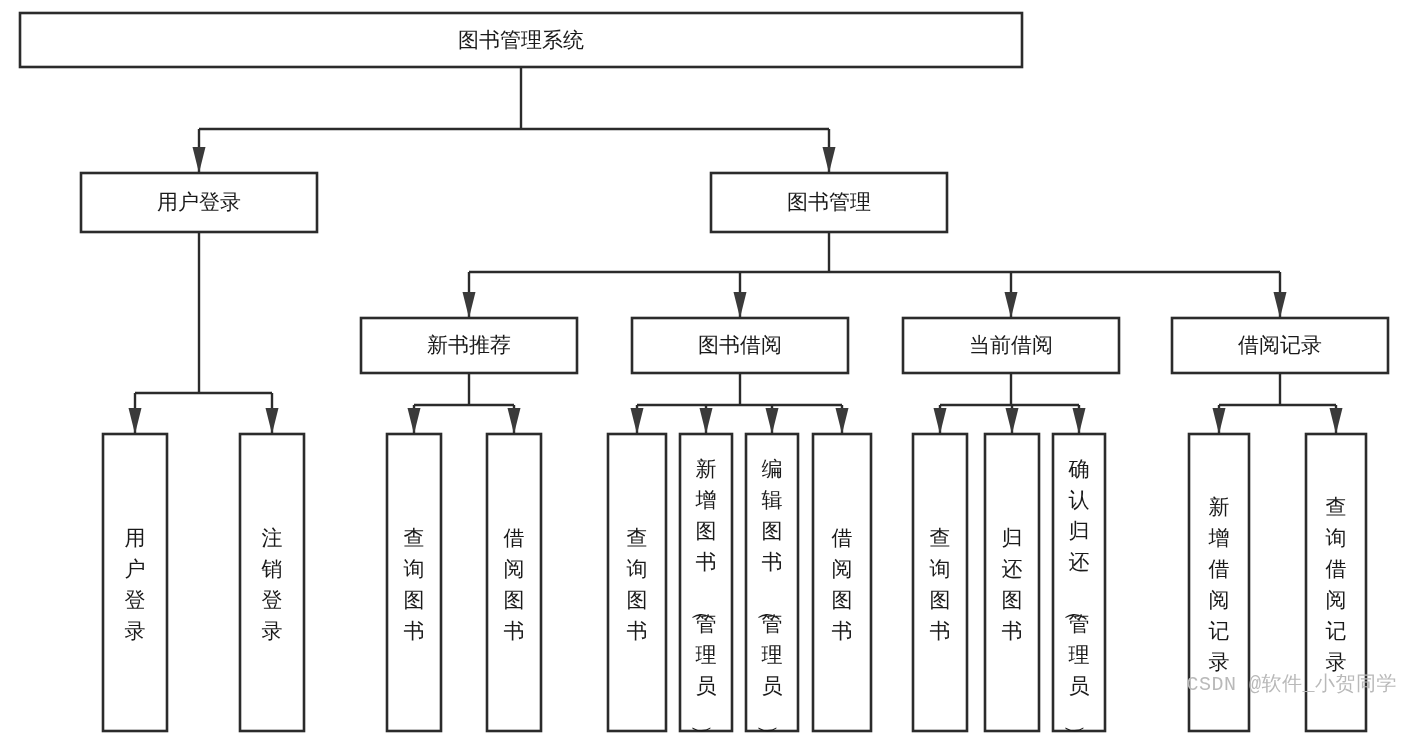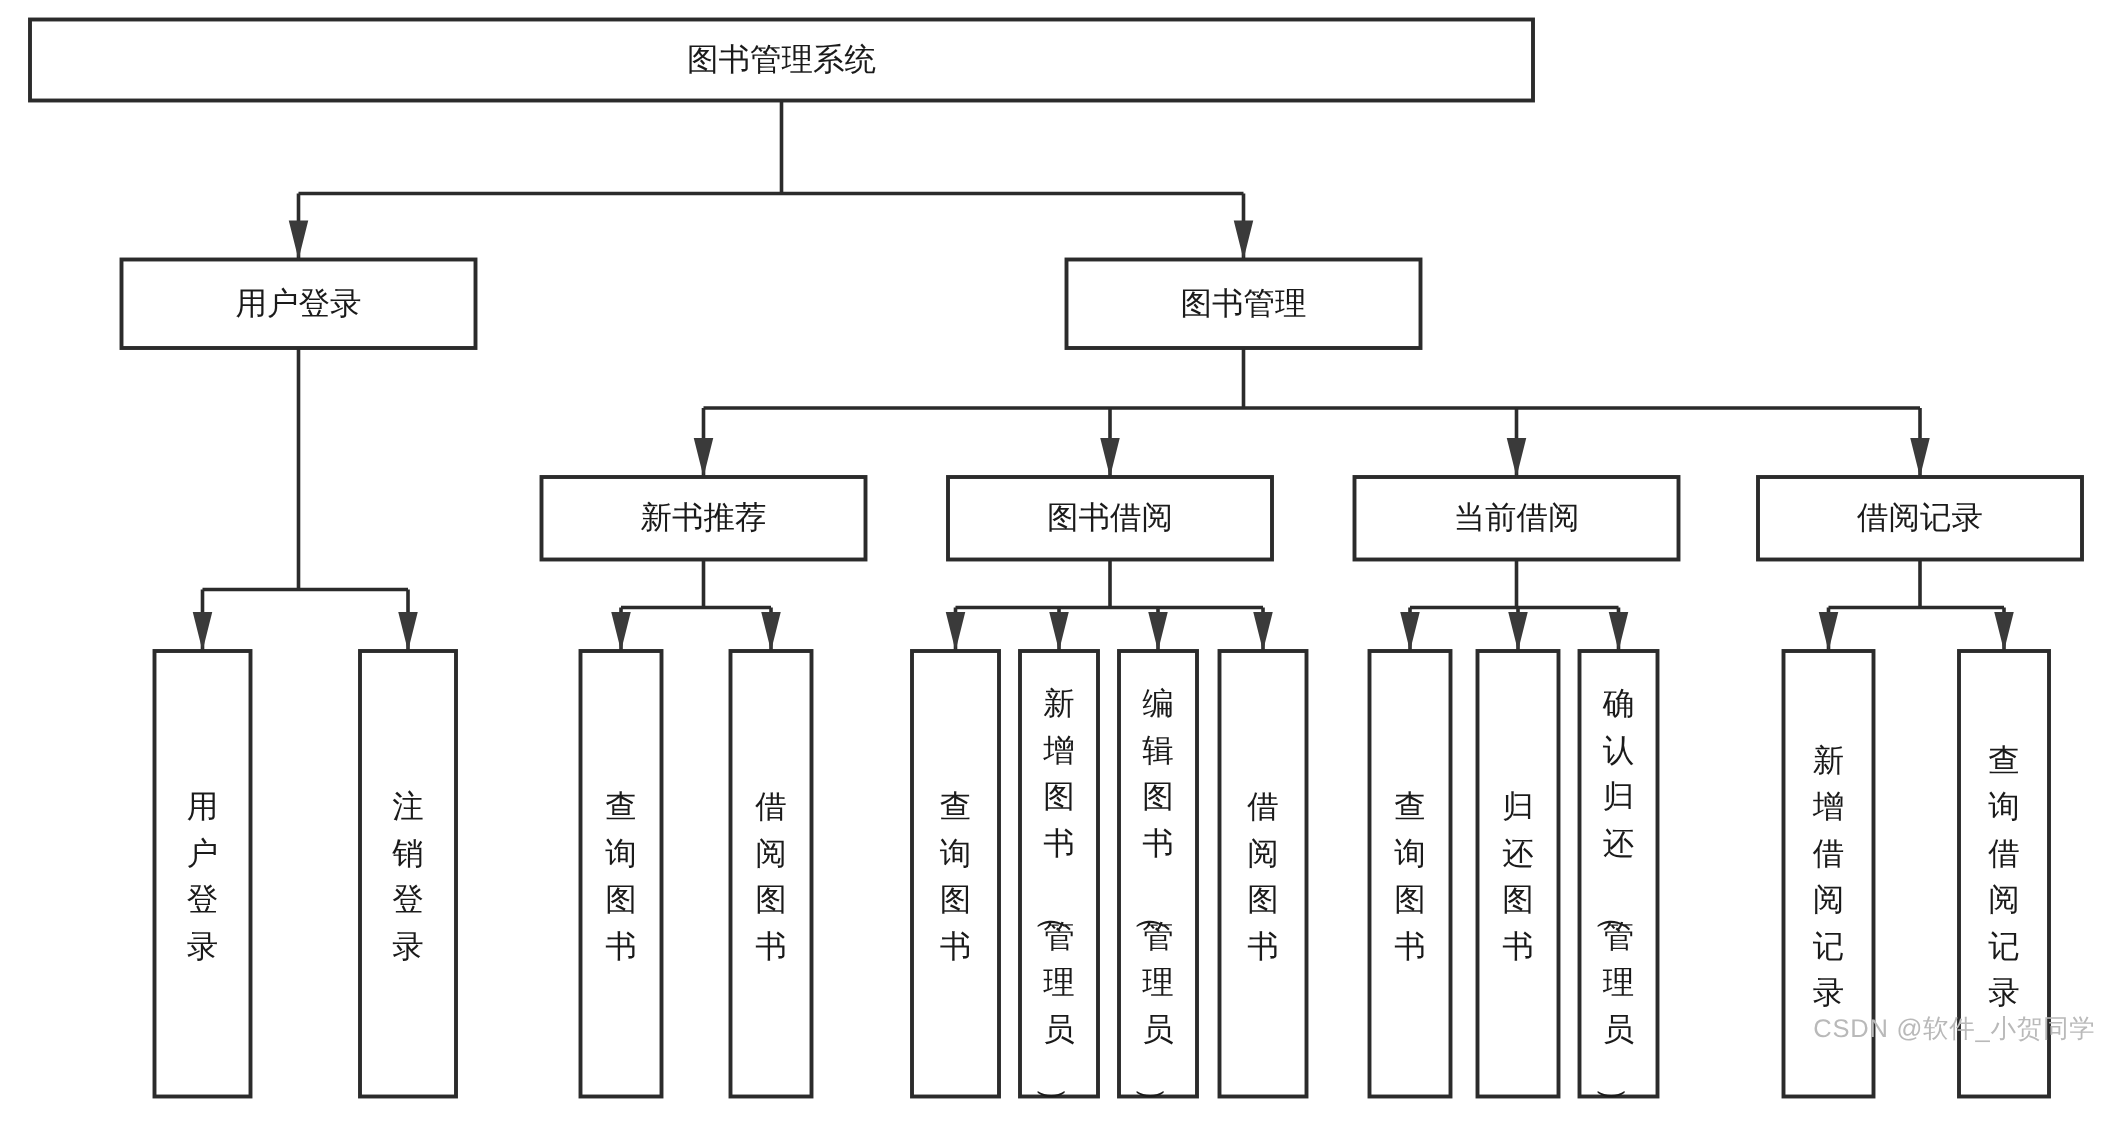--- a/index.html
+++ b/index.html
@@ -52,22 +52,22 @@
   .node-label-vert {
     fill: #1a1a1a;
     font-family: "Liberation Sans", "DejaVu Sans", sans-serif;
     font-size: 21px;
     text-anchor: middle;
   }
   .watermark {
     position: absolute;
     right: 8px;
     bottom: 6px;
-    font-family: Liberation Sans, sans-serif;
-    font-size: 17px;
+    font-family: Liberation Mono, monospace;
+    font-size: 20px;
     color: #b9b9b9;
     letter-spacing: 0.5px;
     white-space: nowrap;
     user-select: none;
   }
 </style>
 </head>
 <body>
 
 <div id="diagram-root">

